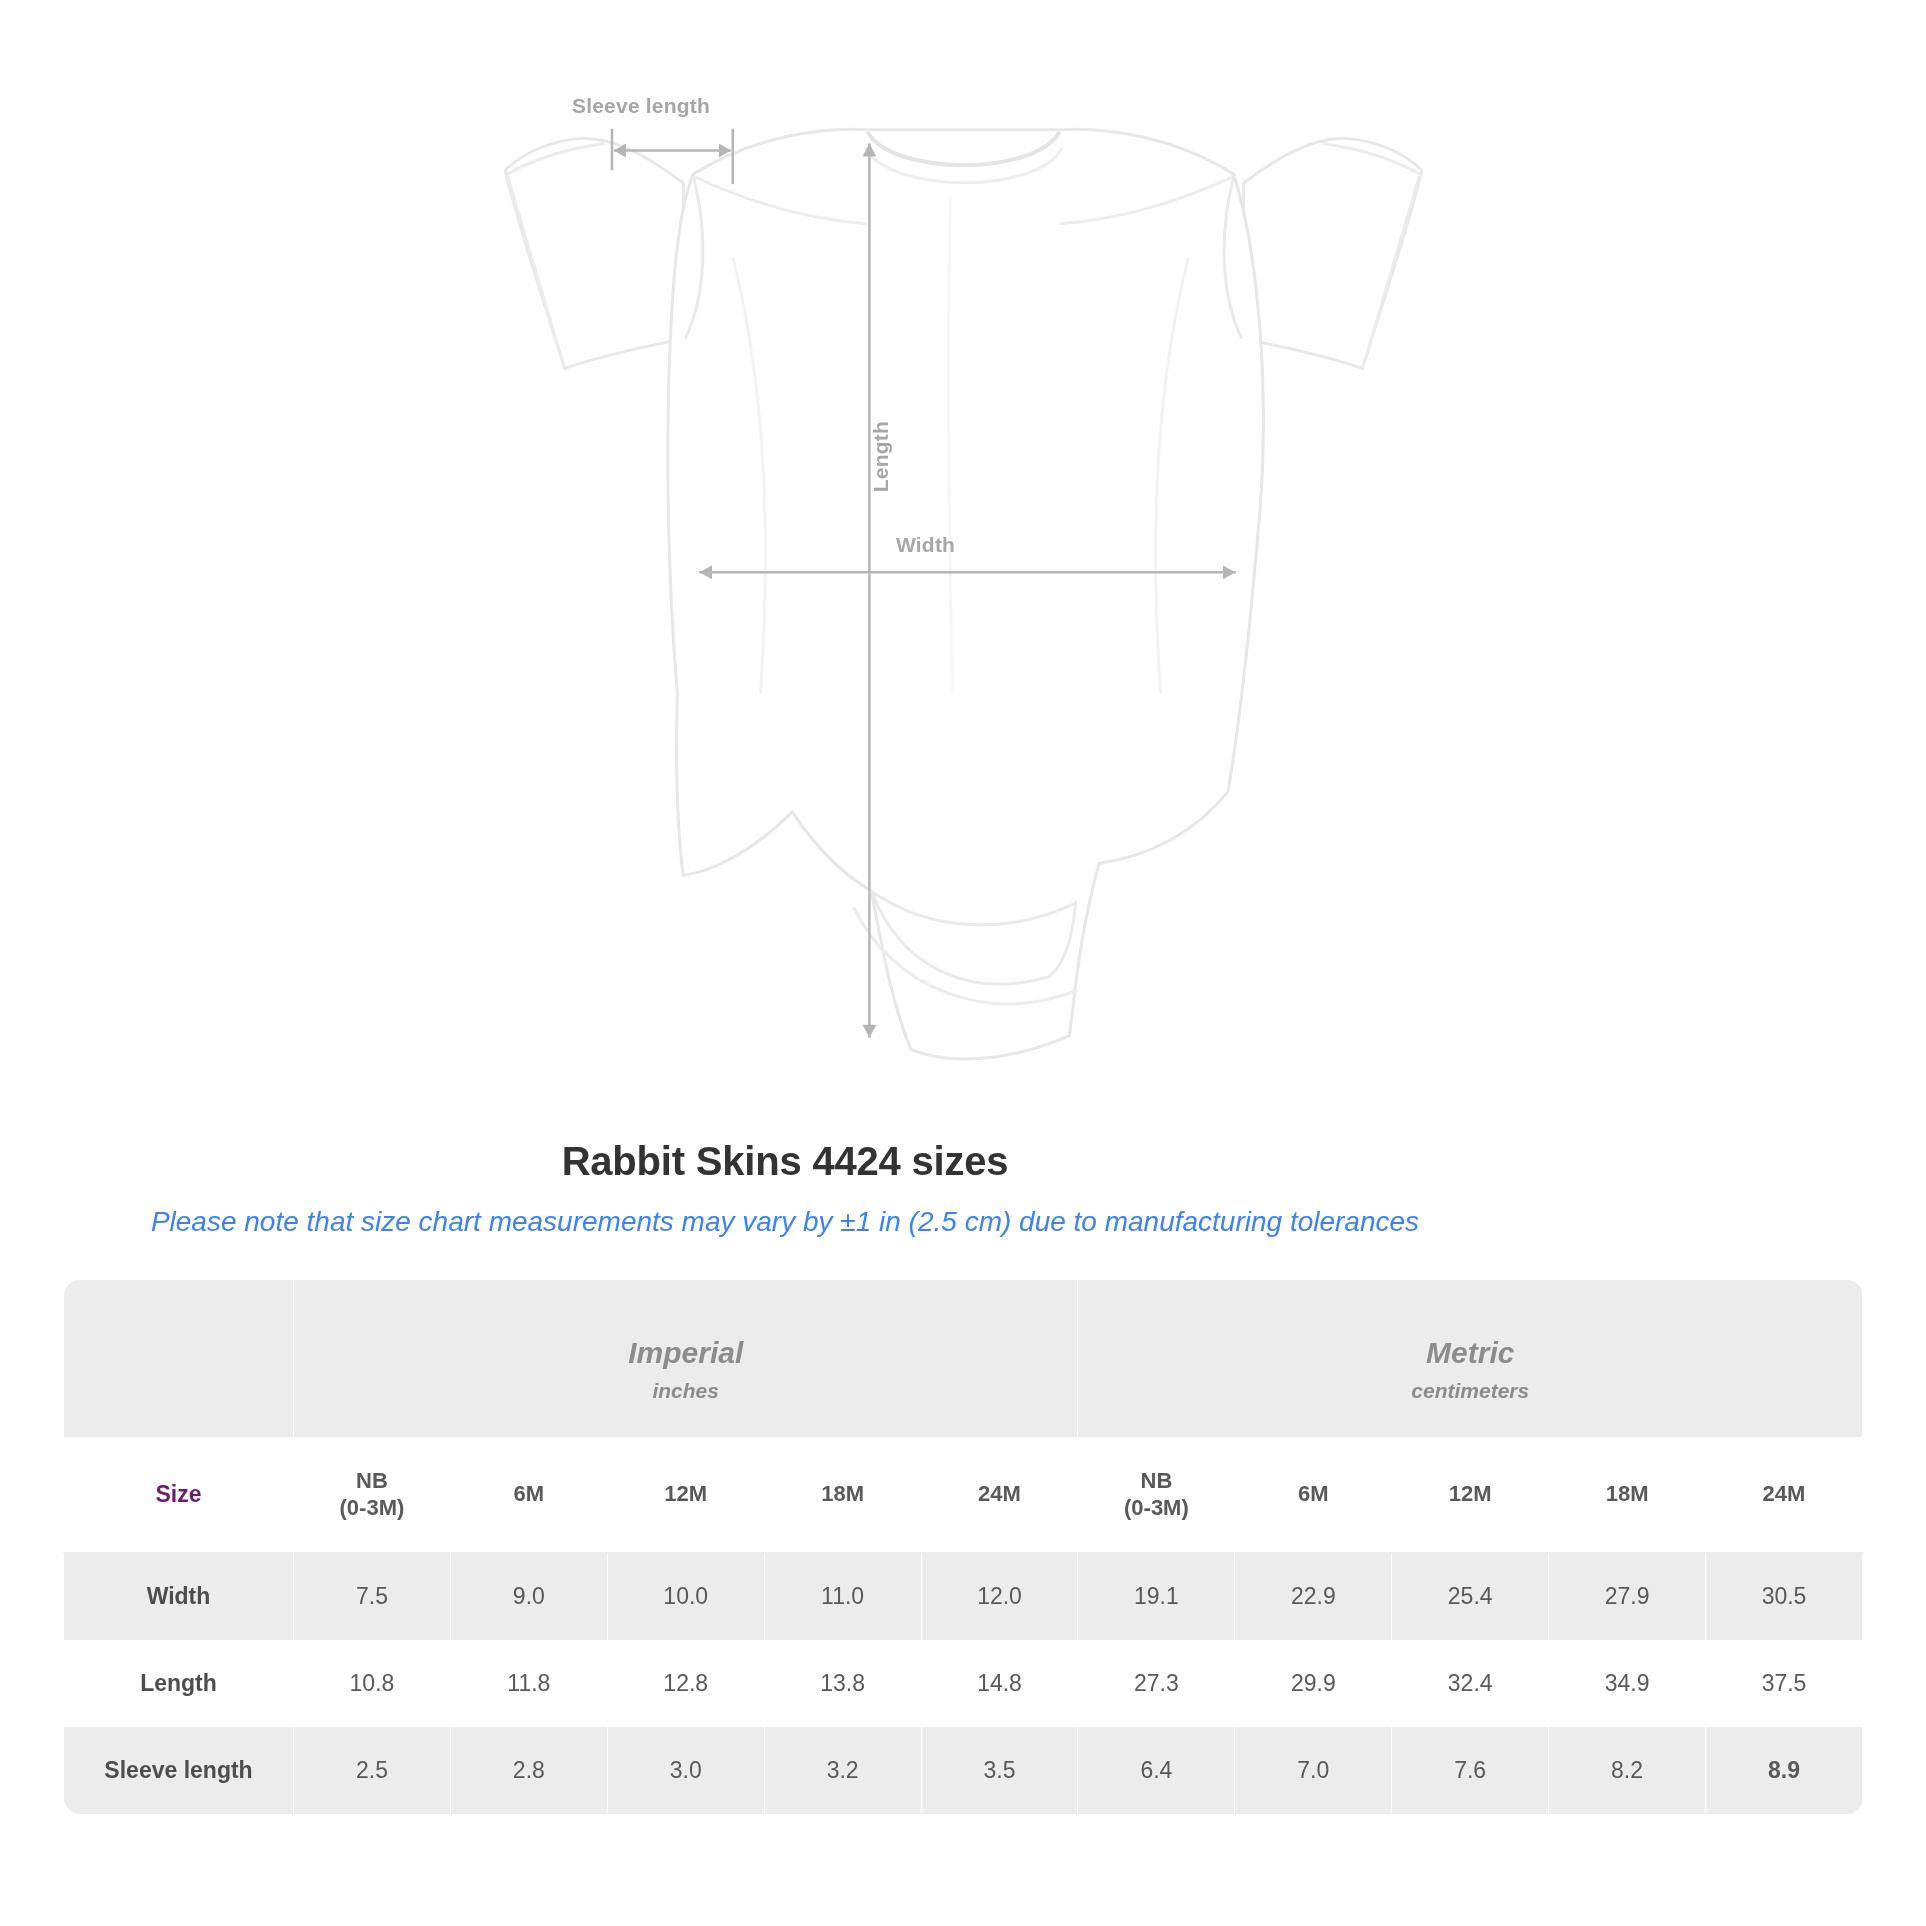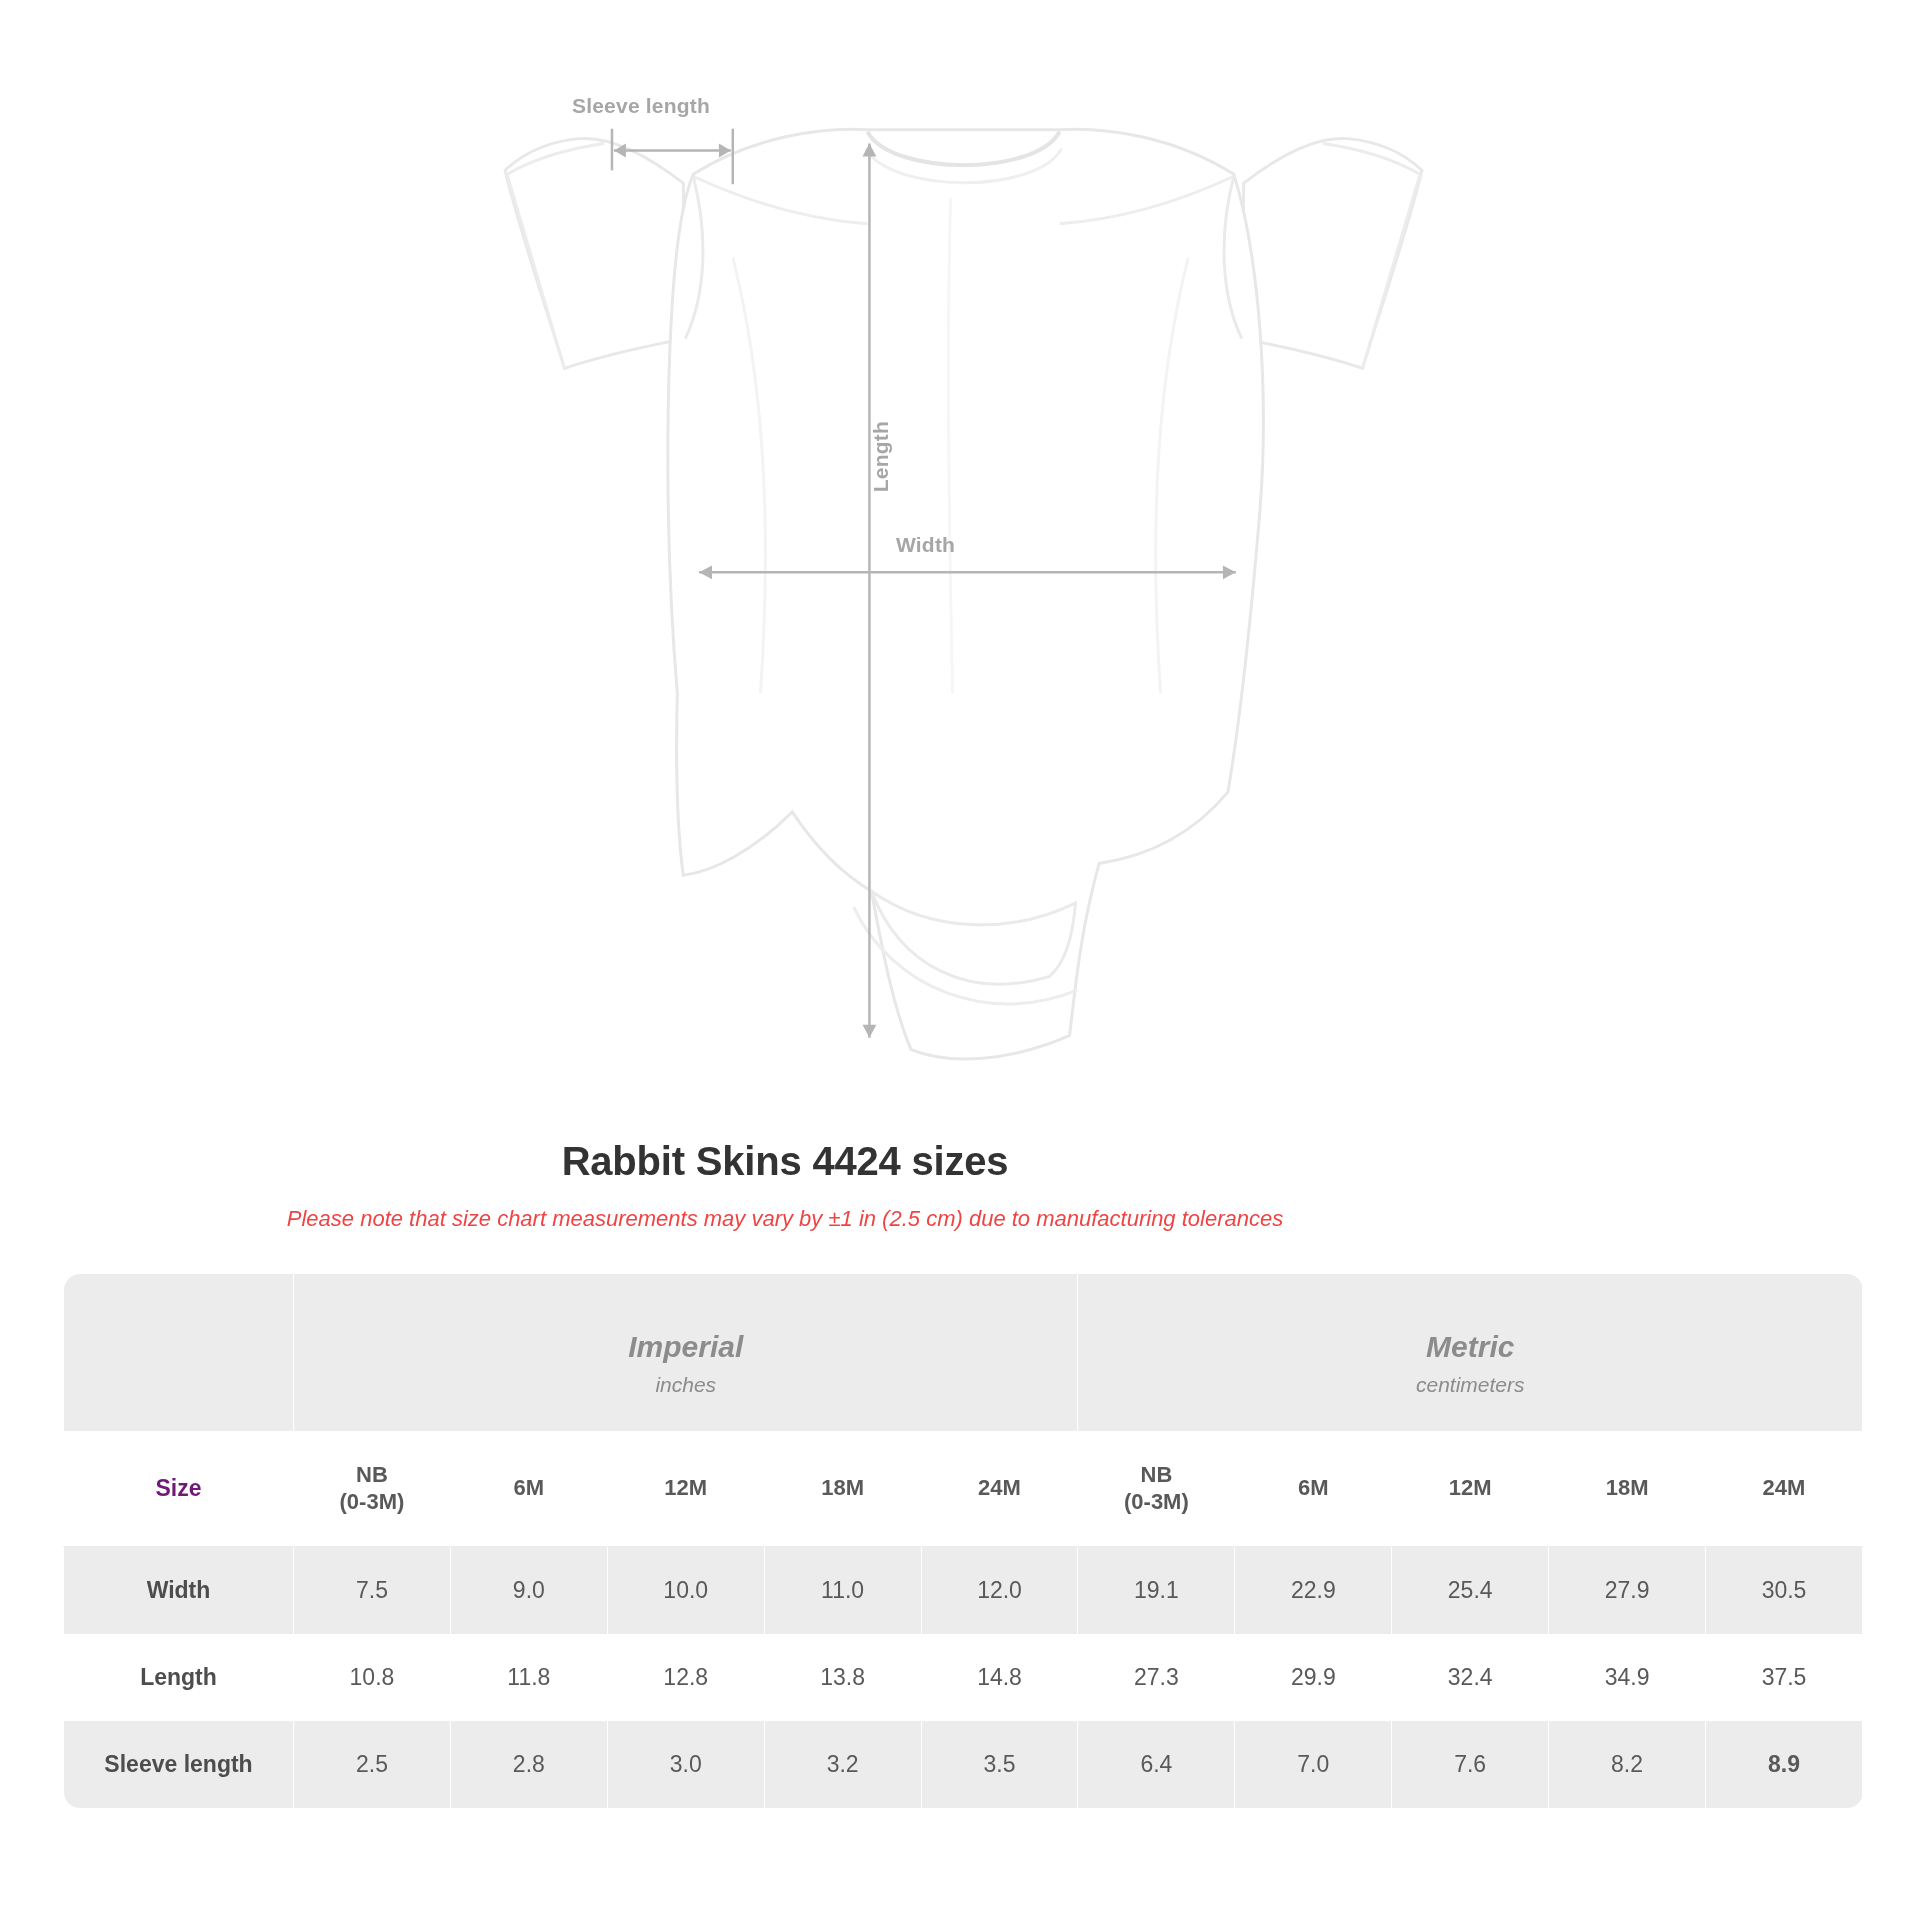--- a/index.html
+++ b/index.html
@@ -61,23 +61,23 @@
     margin-top: 30px;
   }
   .chart-title {
     font-size: 40px;
     font-weight: bold;
     color: #333333;
     margin: 1px;
     letter-spacing: -0.2px;
   }
   .chart-note {
-    font-size: 22px;
+    font-size: 28px;
     font-style: italic;
-    color: #ef4444;
+    color: #3b82f6;
     margin-top: 22px;
   }
 
   
   .table-wrap {
     margin: 42px 63px 0 63px;
   }
   table.size-chart {
     width: 1800px;
     border-collapse: collapse;
@@ -102,20 +102,21 @@
     font-weight: bold;
     font-style: italic;
     color: #8c8c8c;
     line-height: 1.15;
   }
   .unit-sub {
     font-size: 21px;
     font-style: italic;
     color: #8c8c8c;
     margin-top: 8px;
+    font-weight: bold;
   }
 
   .size-chart th,
   .size-chart td {
     border-left: 1px solid #ffffff;
     border-right: 1px solid #ffffff;
   }
   .size-row-head th {
     background: #ffffff;
     font-size: 22px;

